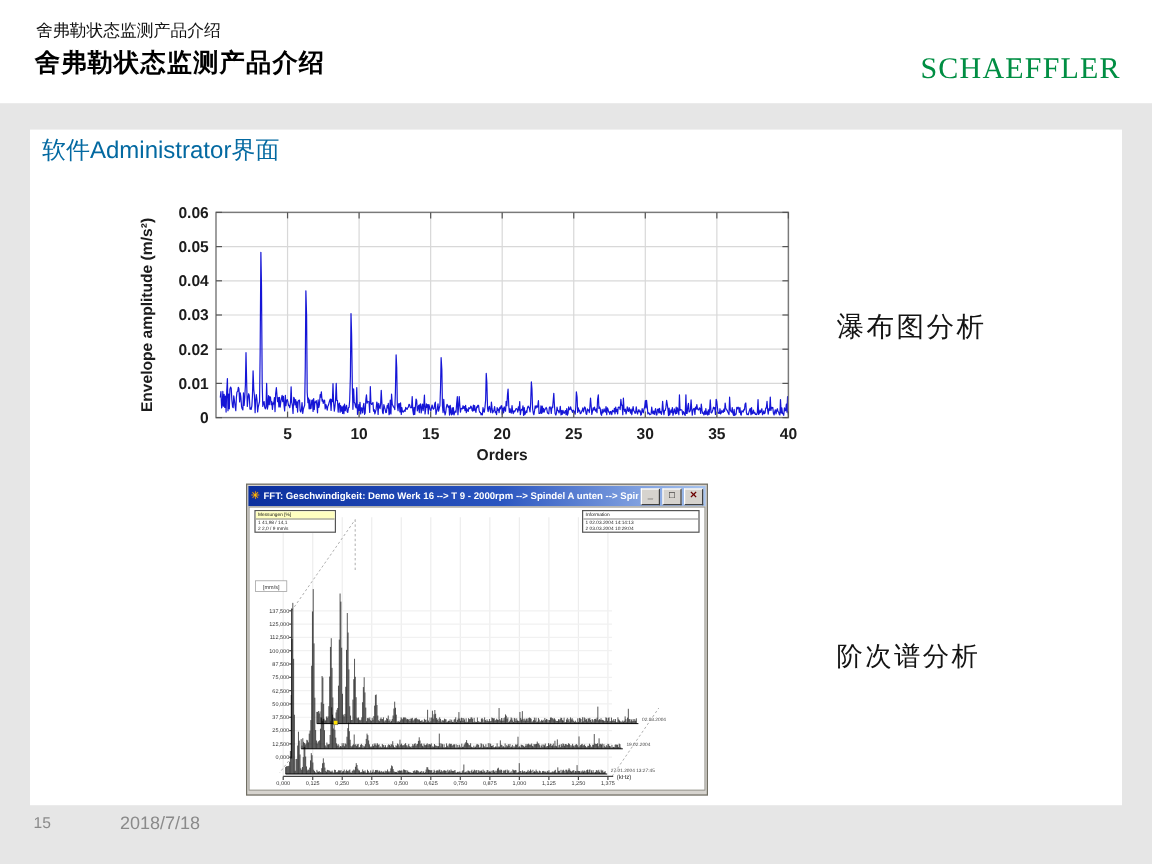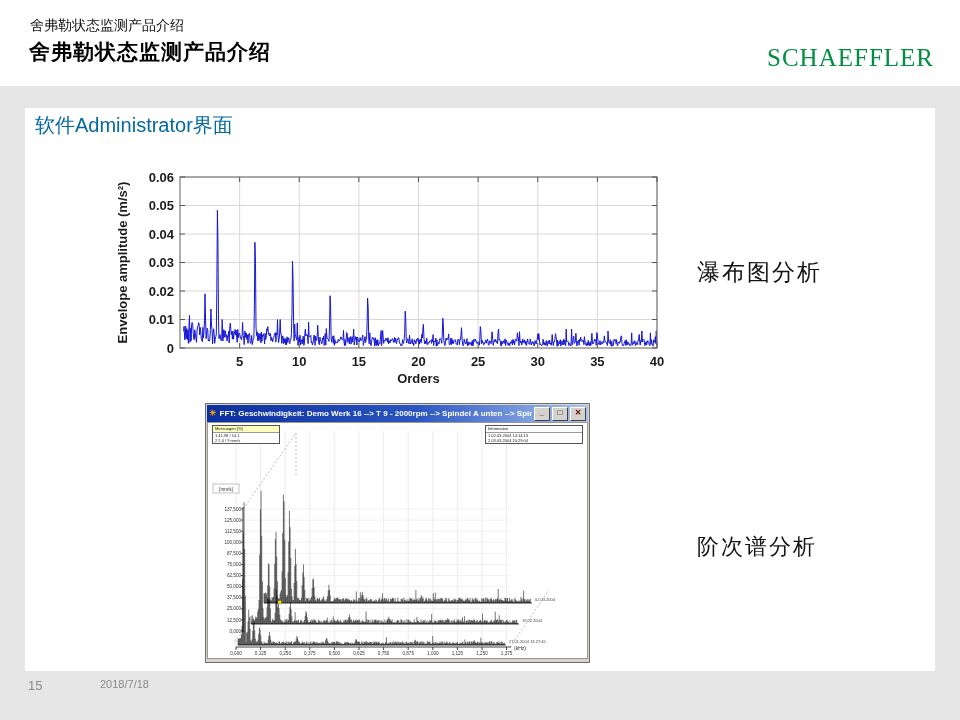--- a/index.html
+++ b/index.html
@@ -8,21 +8,21 @@
   .hdr{position:absolute;left:0;top:0;width:960px;height:86px;background:#ffffff;}
   .kicker{position:absolute;left:30px;top:17px;font-size:14px;color:#111;}
   .htitle{position:absolute;left:29px;top:38px;font-size:21px;font-weight:bold;color:#000;letter-spacing:1px;}
   .logo{position:absolute;right:26px;top:44px;font-family:"Liberation Serif",serif;font-weight:normal;font-size:25px;letter-spacing:1px;}
   .panel{position:absolute;left:25px;top:108px;width:910px;height:563px;background:#ffffff;}
   .sectitle{position:absolute;left:35px;top:112px;font-size:20px;color:#0369a1;}
   .sidelabel{position:absolute;left:697px;font-size:23px;color:#141414;letter-spacing:2px;}
   #lbl-order{top:257px;}
   #lbl-waterfall{top:532px;font-size:22px;}
   .footer-num{position:absolute;left:28px;top:678px;font-size:13px;color:#8a8a8a;}
-  .footer-date{position:absolute;left:100px;top:678px;font-size:11px;color:#8a8a8a;}
+  .footer-date{position:absolute;left:100px;top:678px;font-size:15px;color:#8a8a8a;}
   #envelope-chart{position:absolute;left:100px;top:150px;}
   
   .fftwin{position:absolute;left:205px;top:403px;width:381px;height:256px;background:#d6d3ce;border:1px solid #716f64;padding:1px;}
   .titlebar{height:17px;display:flex;align-items:center;background:linear-gradient(90deg,#0b2f9e 0%,#2a55c0 55%,#a8c4ee 100%);padding:0 2px;}
   .winicon{font-size:9px;line-height:9px;color:#ffcc00;margin-right:3px;text-shadow:0 0 1px #ff5500;}
   .wintitle{flex:1;color:#fff;font-size:8px;font-weight:bold;white-space:nowrap;overflow:hidden;}
   .winbtn{width:14px;height:12px;margin-left:2px;background:#d6d3ce;border-top:1px solid #fff;border-left:1px solid #fff;border-right:1px solid #404040;border-bottom:1px solid #404040;font-size:8px;line-height:10px;font-weight:bold;text-align:center;color:#000;flex:none;cursor:default;}
   .winbtn.close{color:#6b0000;}
   .winbody{position:relative;height:235px;background:#ffffff;border:1px solid #9a9890;}
   .minibox{position:absolute;top:2px;background:#fff;border:1px solid #555;z-index:5;overflow:hidden;}

